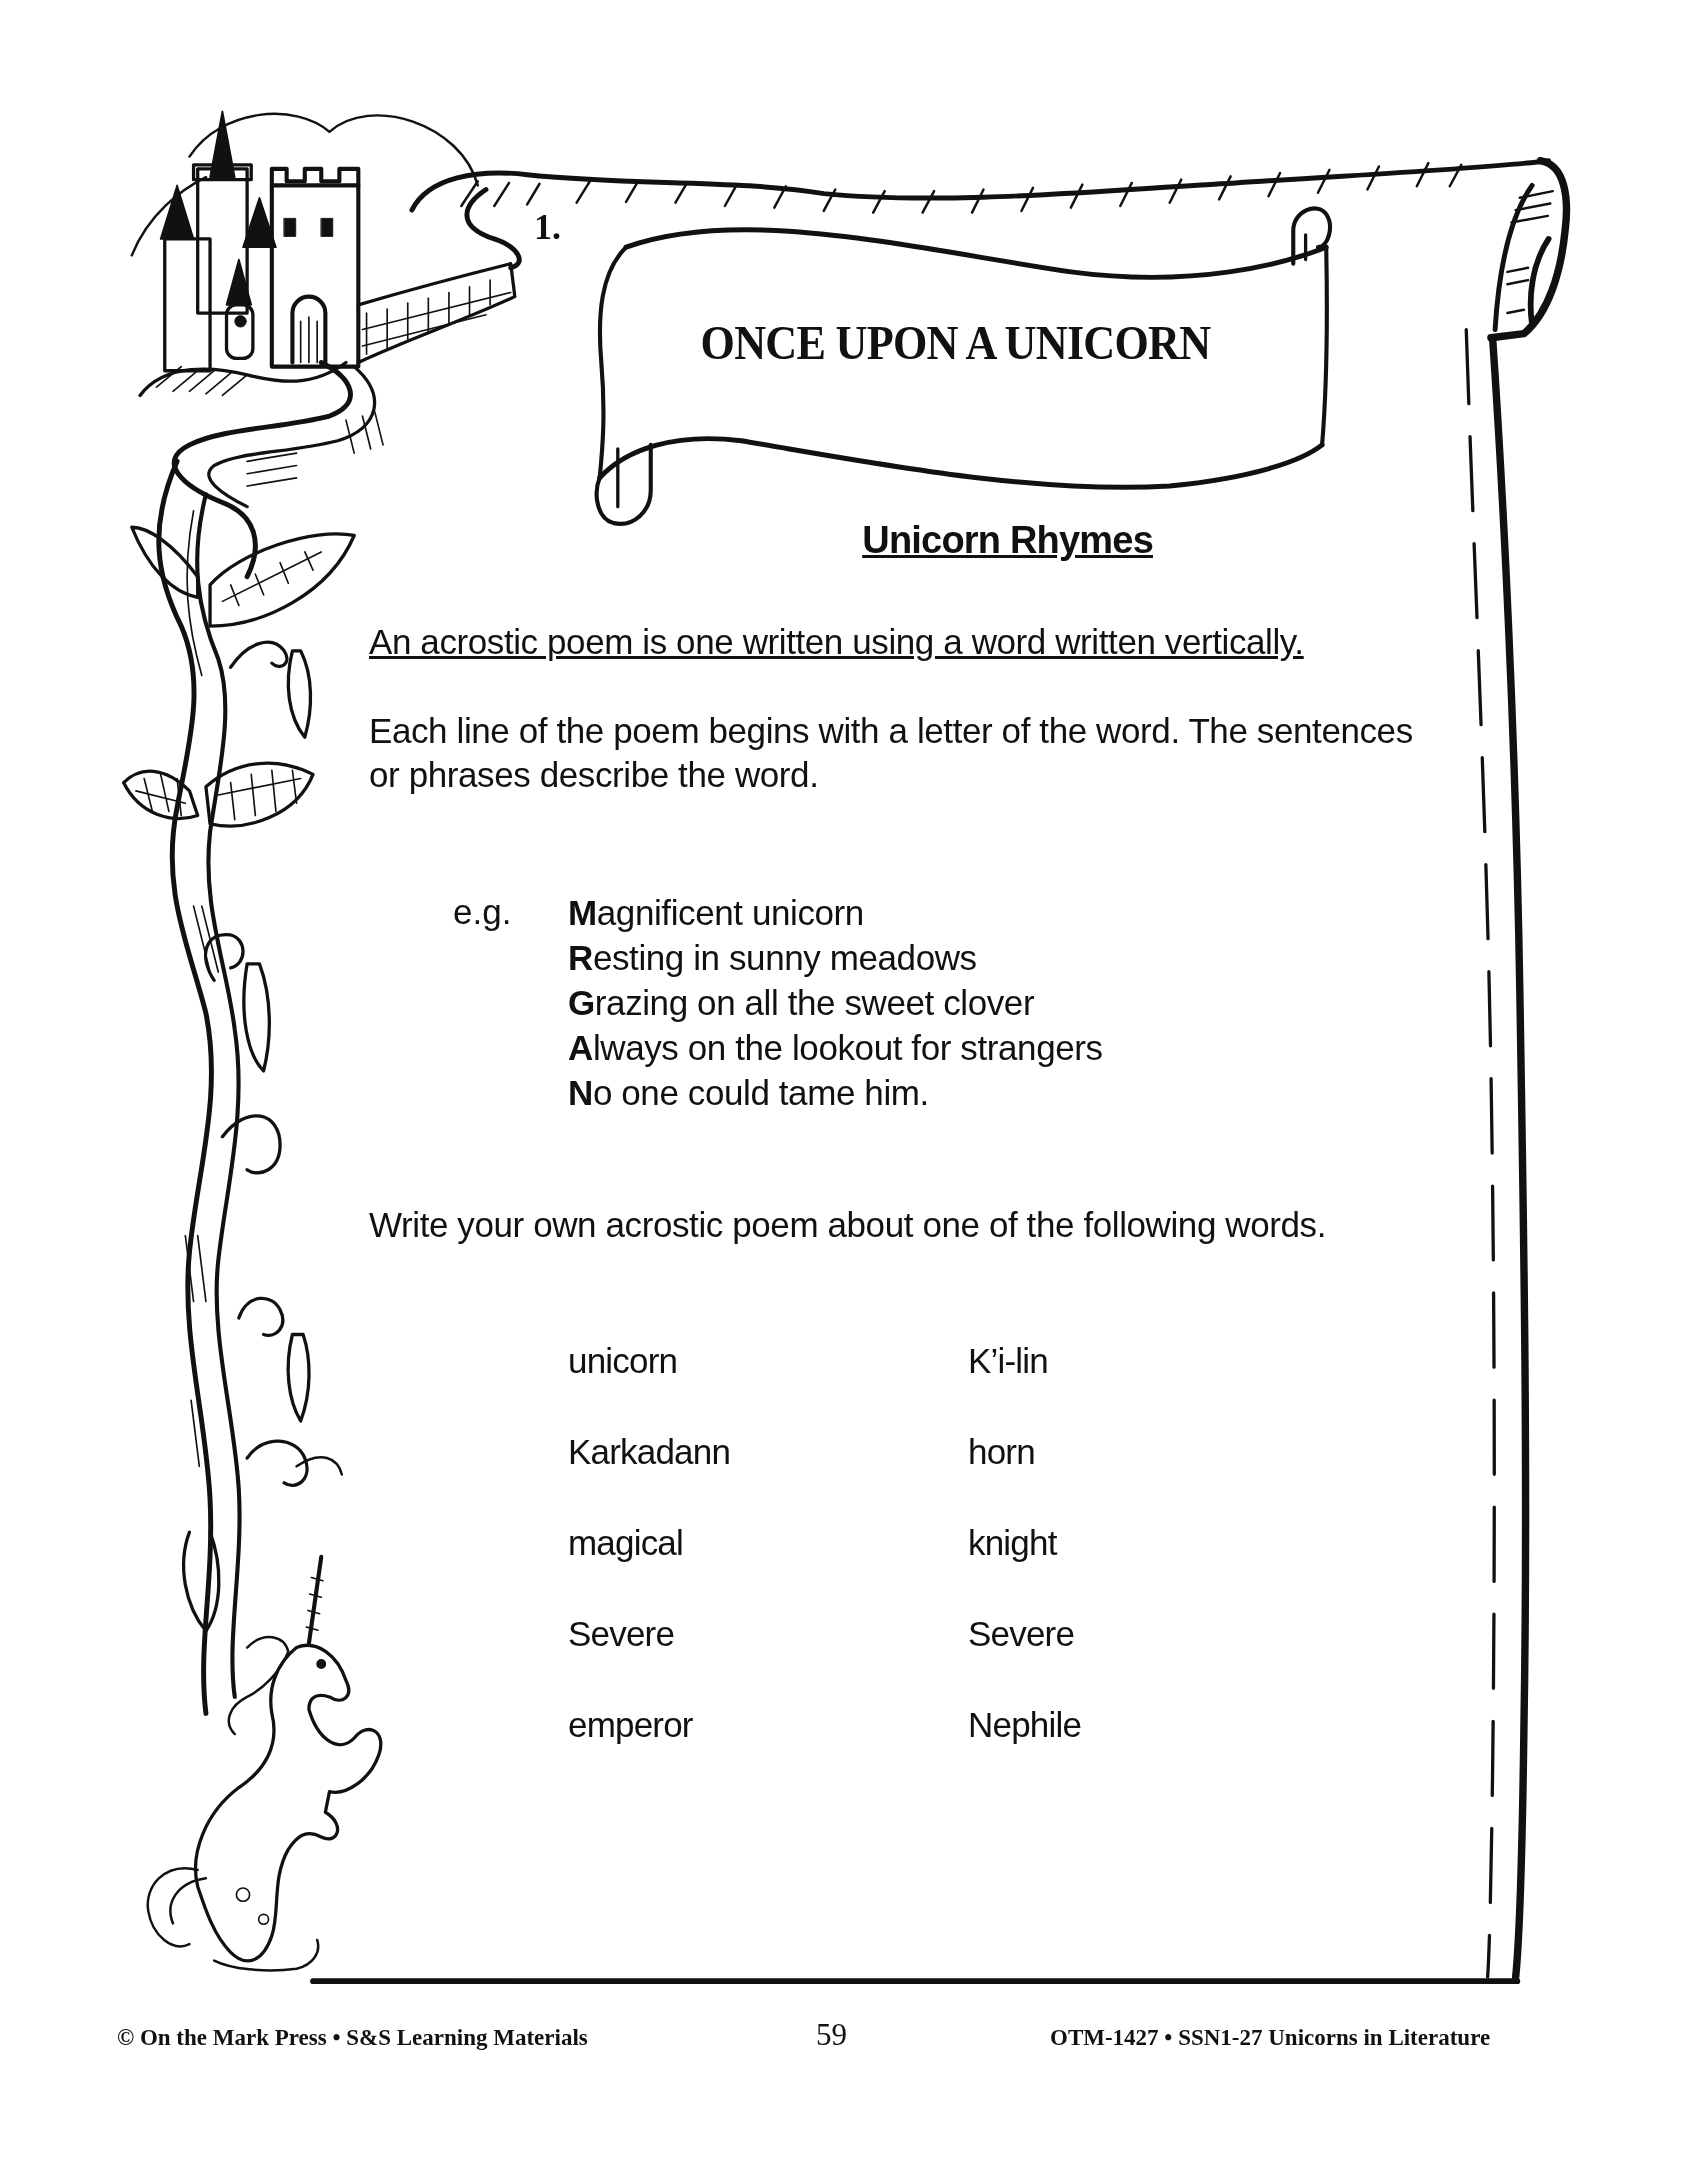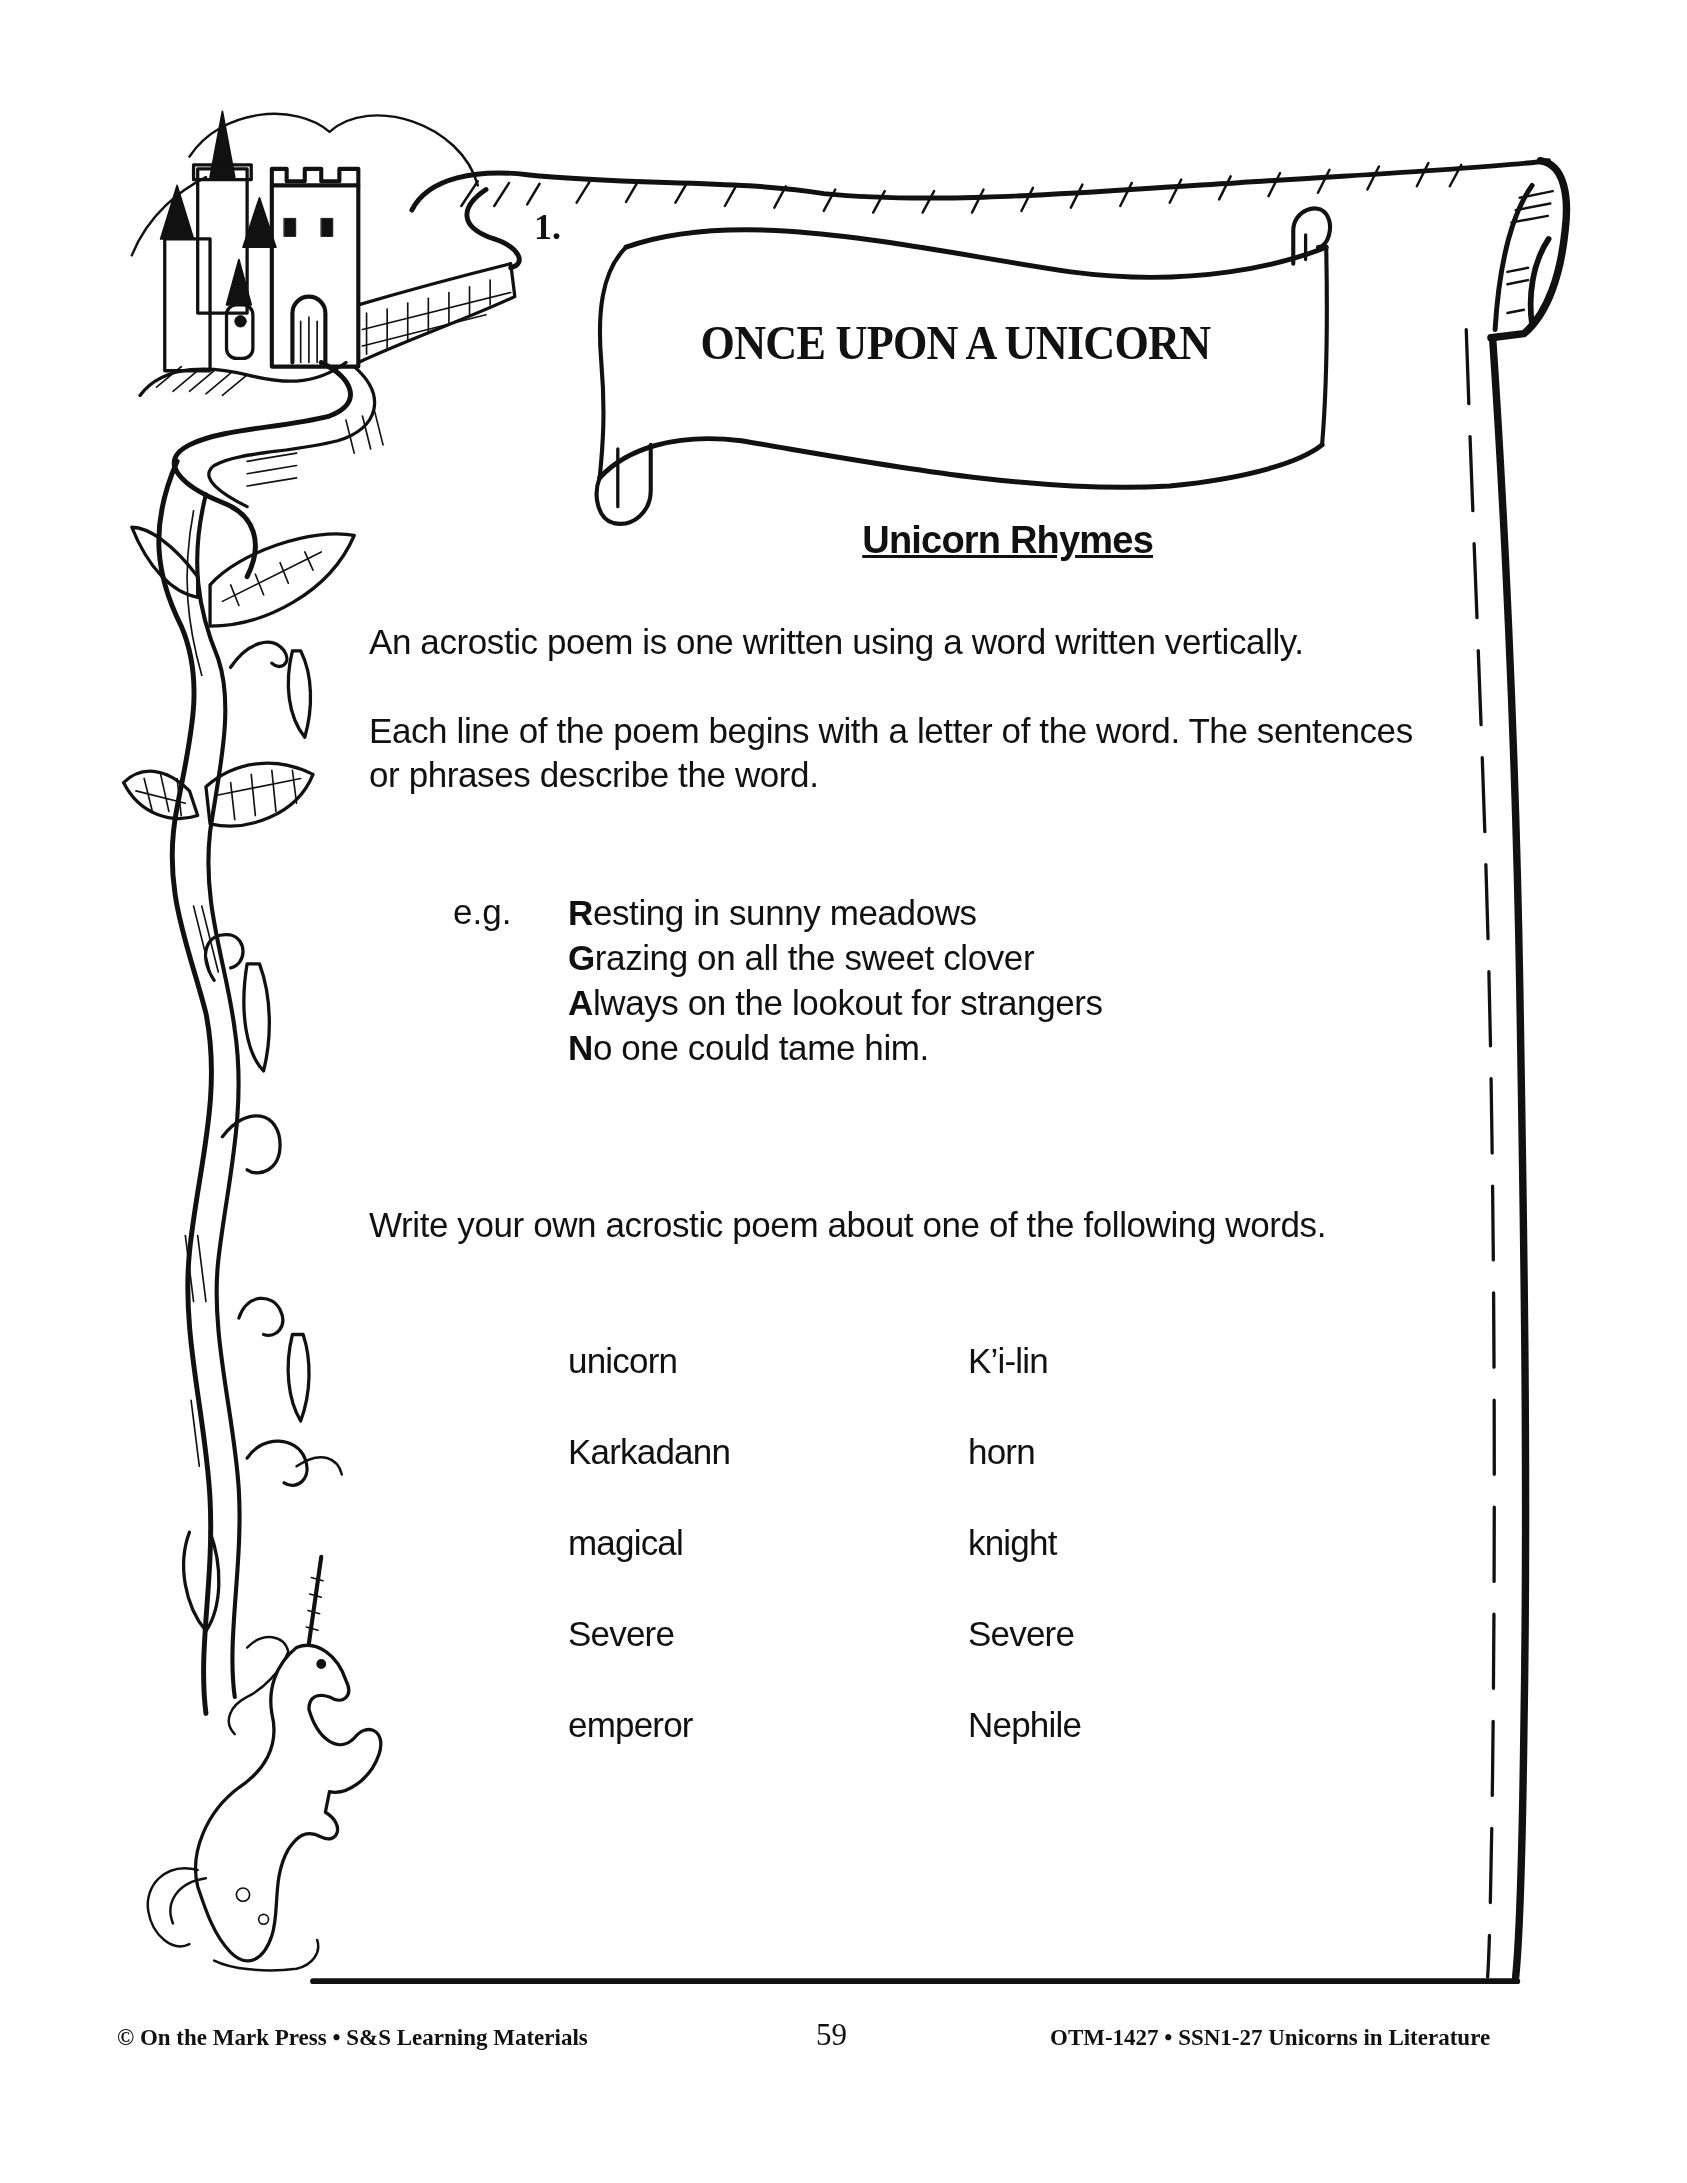--- a/index.html
+++ b/index.html
@@ -199,25 +199,26 @@
       <circle cx="295" cy="2300" r="8" stroke-width="2"></circle>
       <circle cx="320" cy="2330" r="6" stroke-width="2"></circle>
     </g>
   </g>
 </svg>
 
 <div class="abs num-label">1.</div>
 <div class="abs banner-title">ONCE UPON A UNICORN</div>
 <div class="abs subtitle">Unicorn Rhymes</div>
 
-<div class="abs para" style="top:620px;">An acrostic poem is one written using a word written vertically.</div>
+<div class="abs para" style="top:620px;text-decoration:underline;">An acrostic poem is one written using a word written vertically.</div>
 <div class="abs para" style="top:709px; width:1071px;">Each line of the poem begins with a letter of the word. The sentences or phrases describe the word.</div>
 
 <div class="abs eg">e.g.</div>
 <div class="abs poem">
+  <div><span class="first">M</span><span>agnificent unicorn</span></div>
   <div><span class="first">R</span><span>esting in sunny meadows</span></div>
   <div><span class="first">G</span><span>razing on all the sweet clover</span></div>
   <div><span class="first">A</span><span>lways on the lookout for strangers</span></div>
   <div><span class="first">N</span><span>o one could tame him.</span></div>
 </div>
 
 <div class="abs para" style="top:1203px; width:1055px;">Write your own acrostic poem about one of the following words.</div>
 
 <div class="abs words">
   <div class="word-row">

